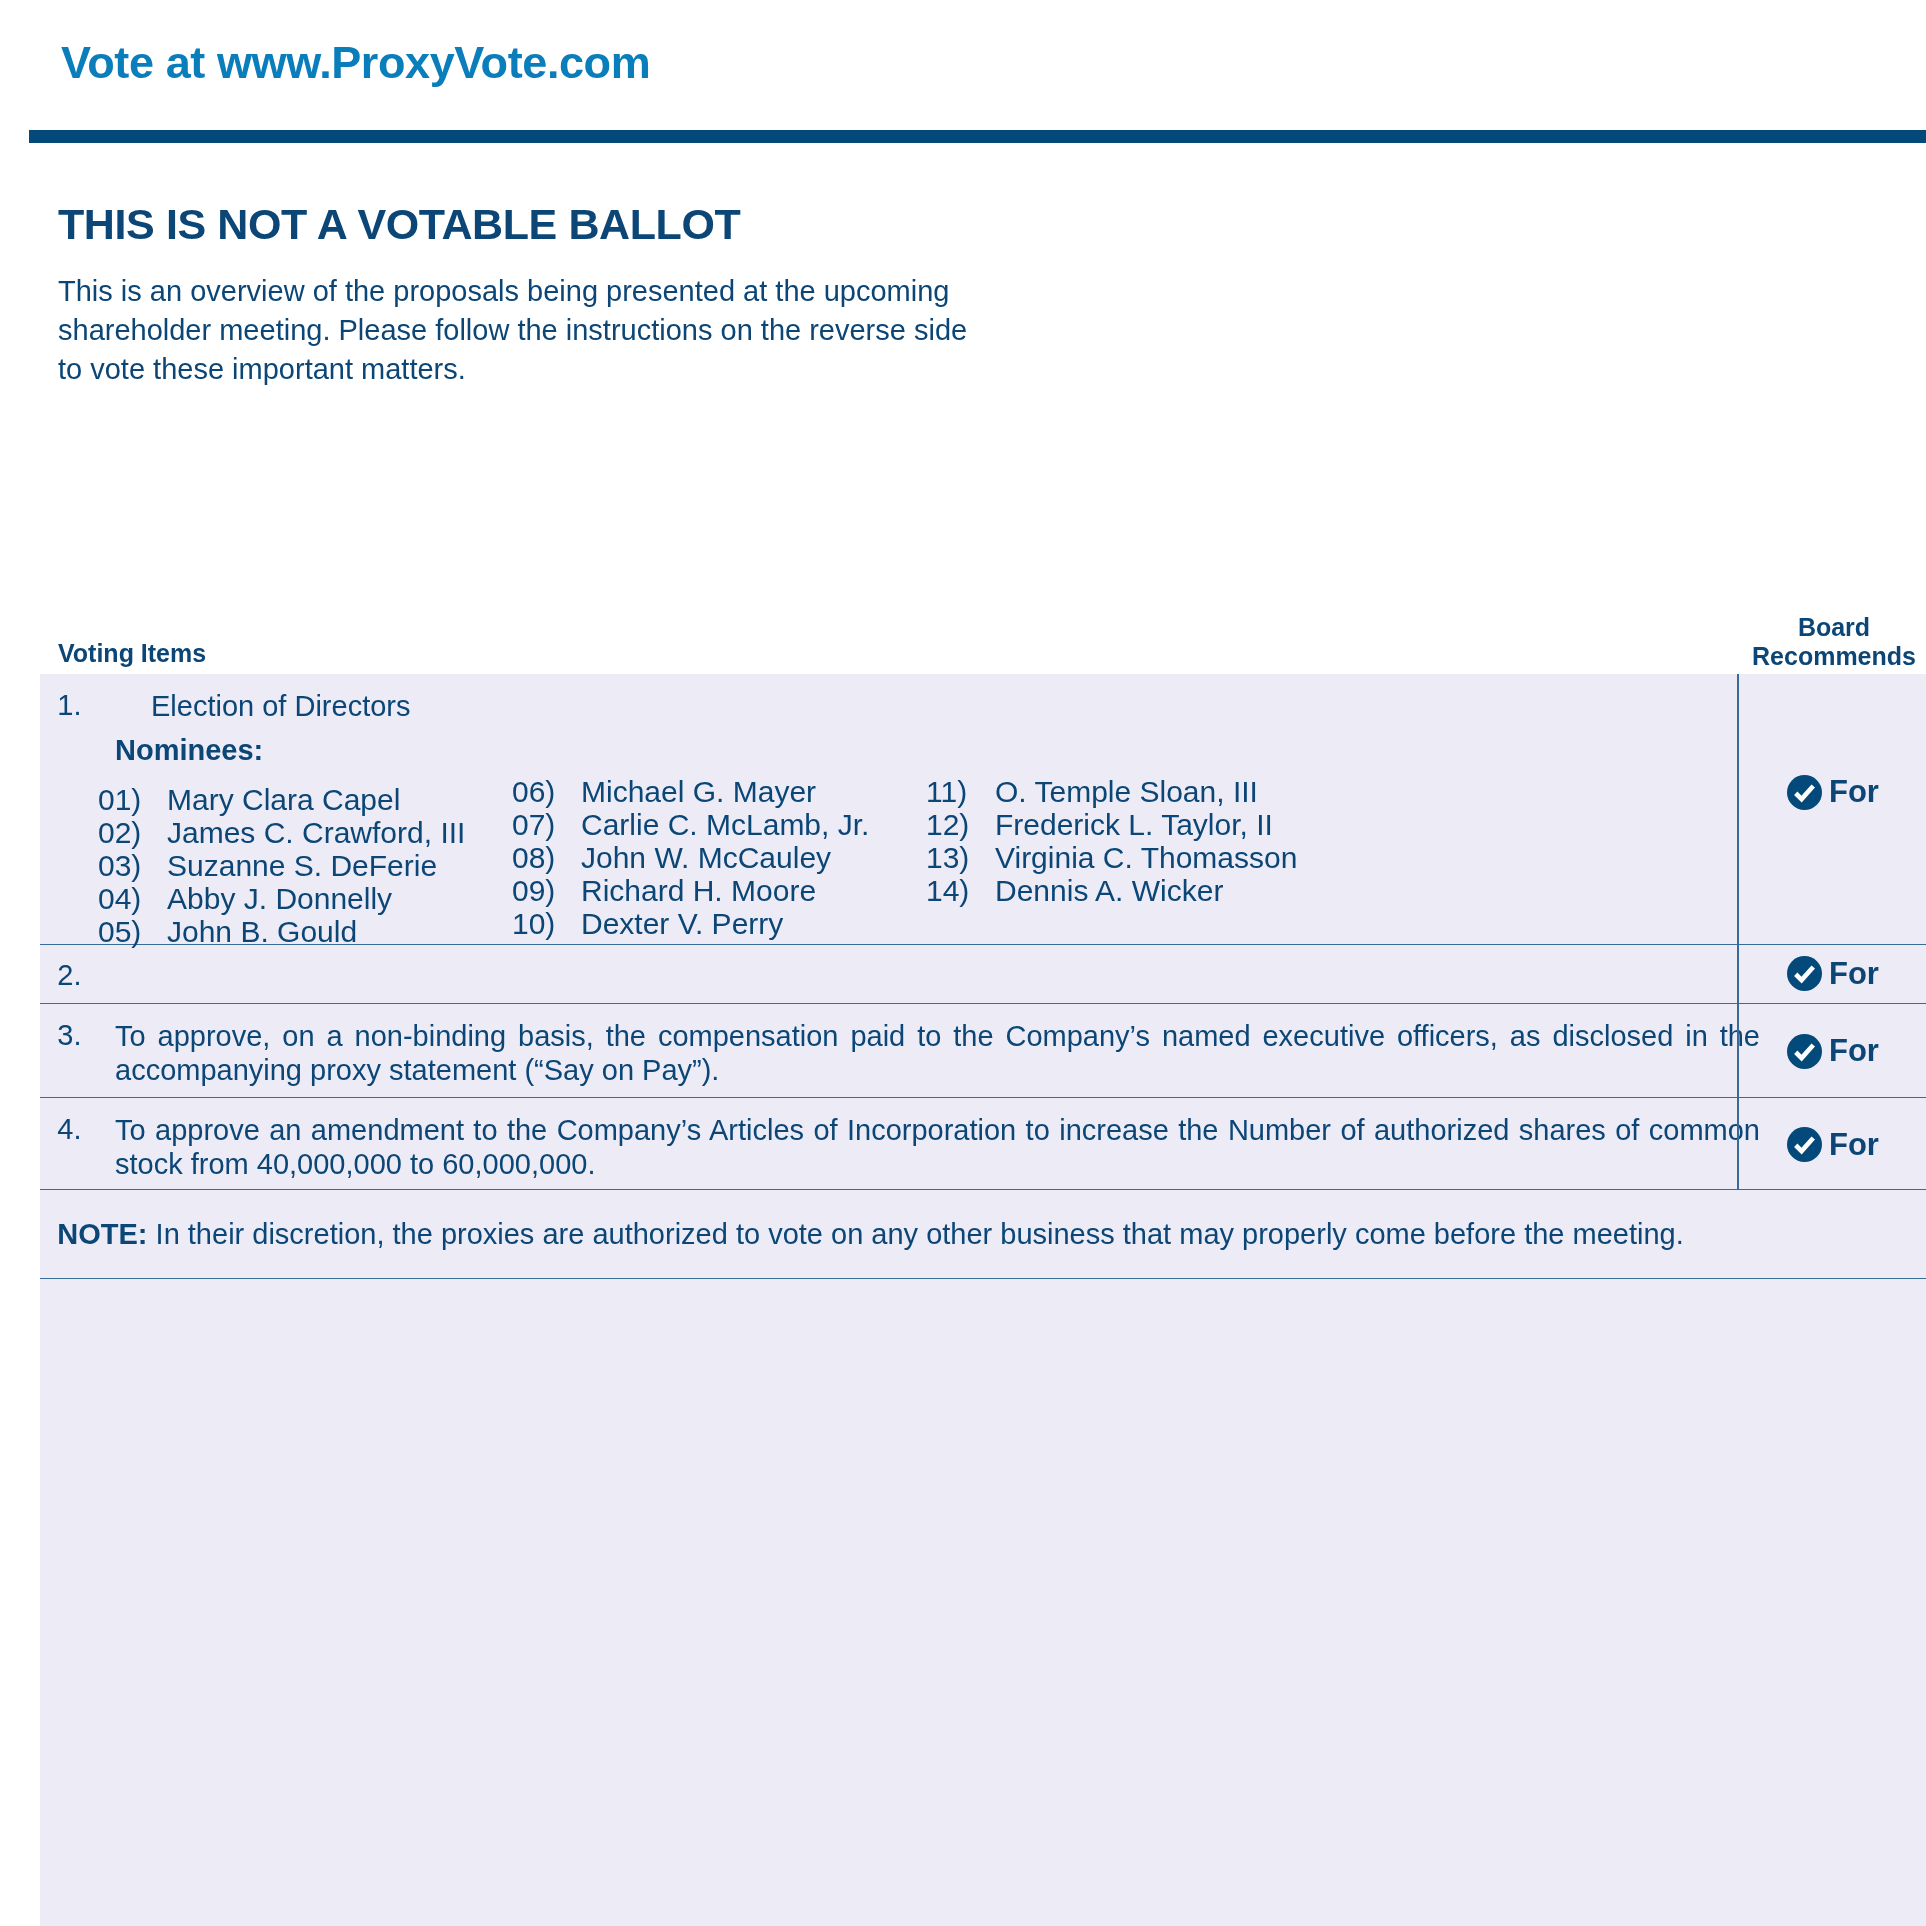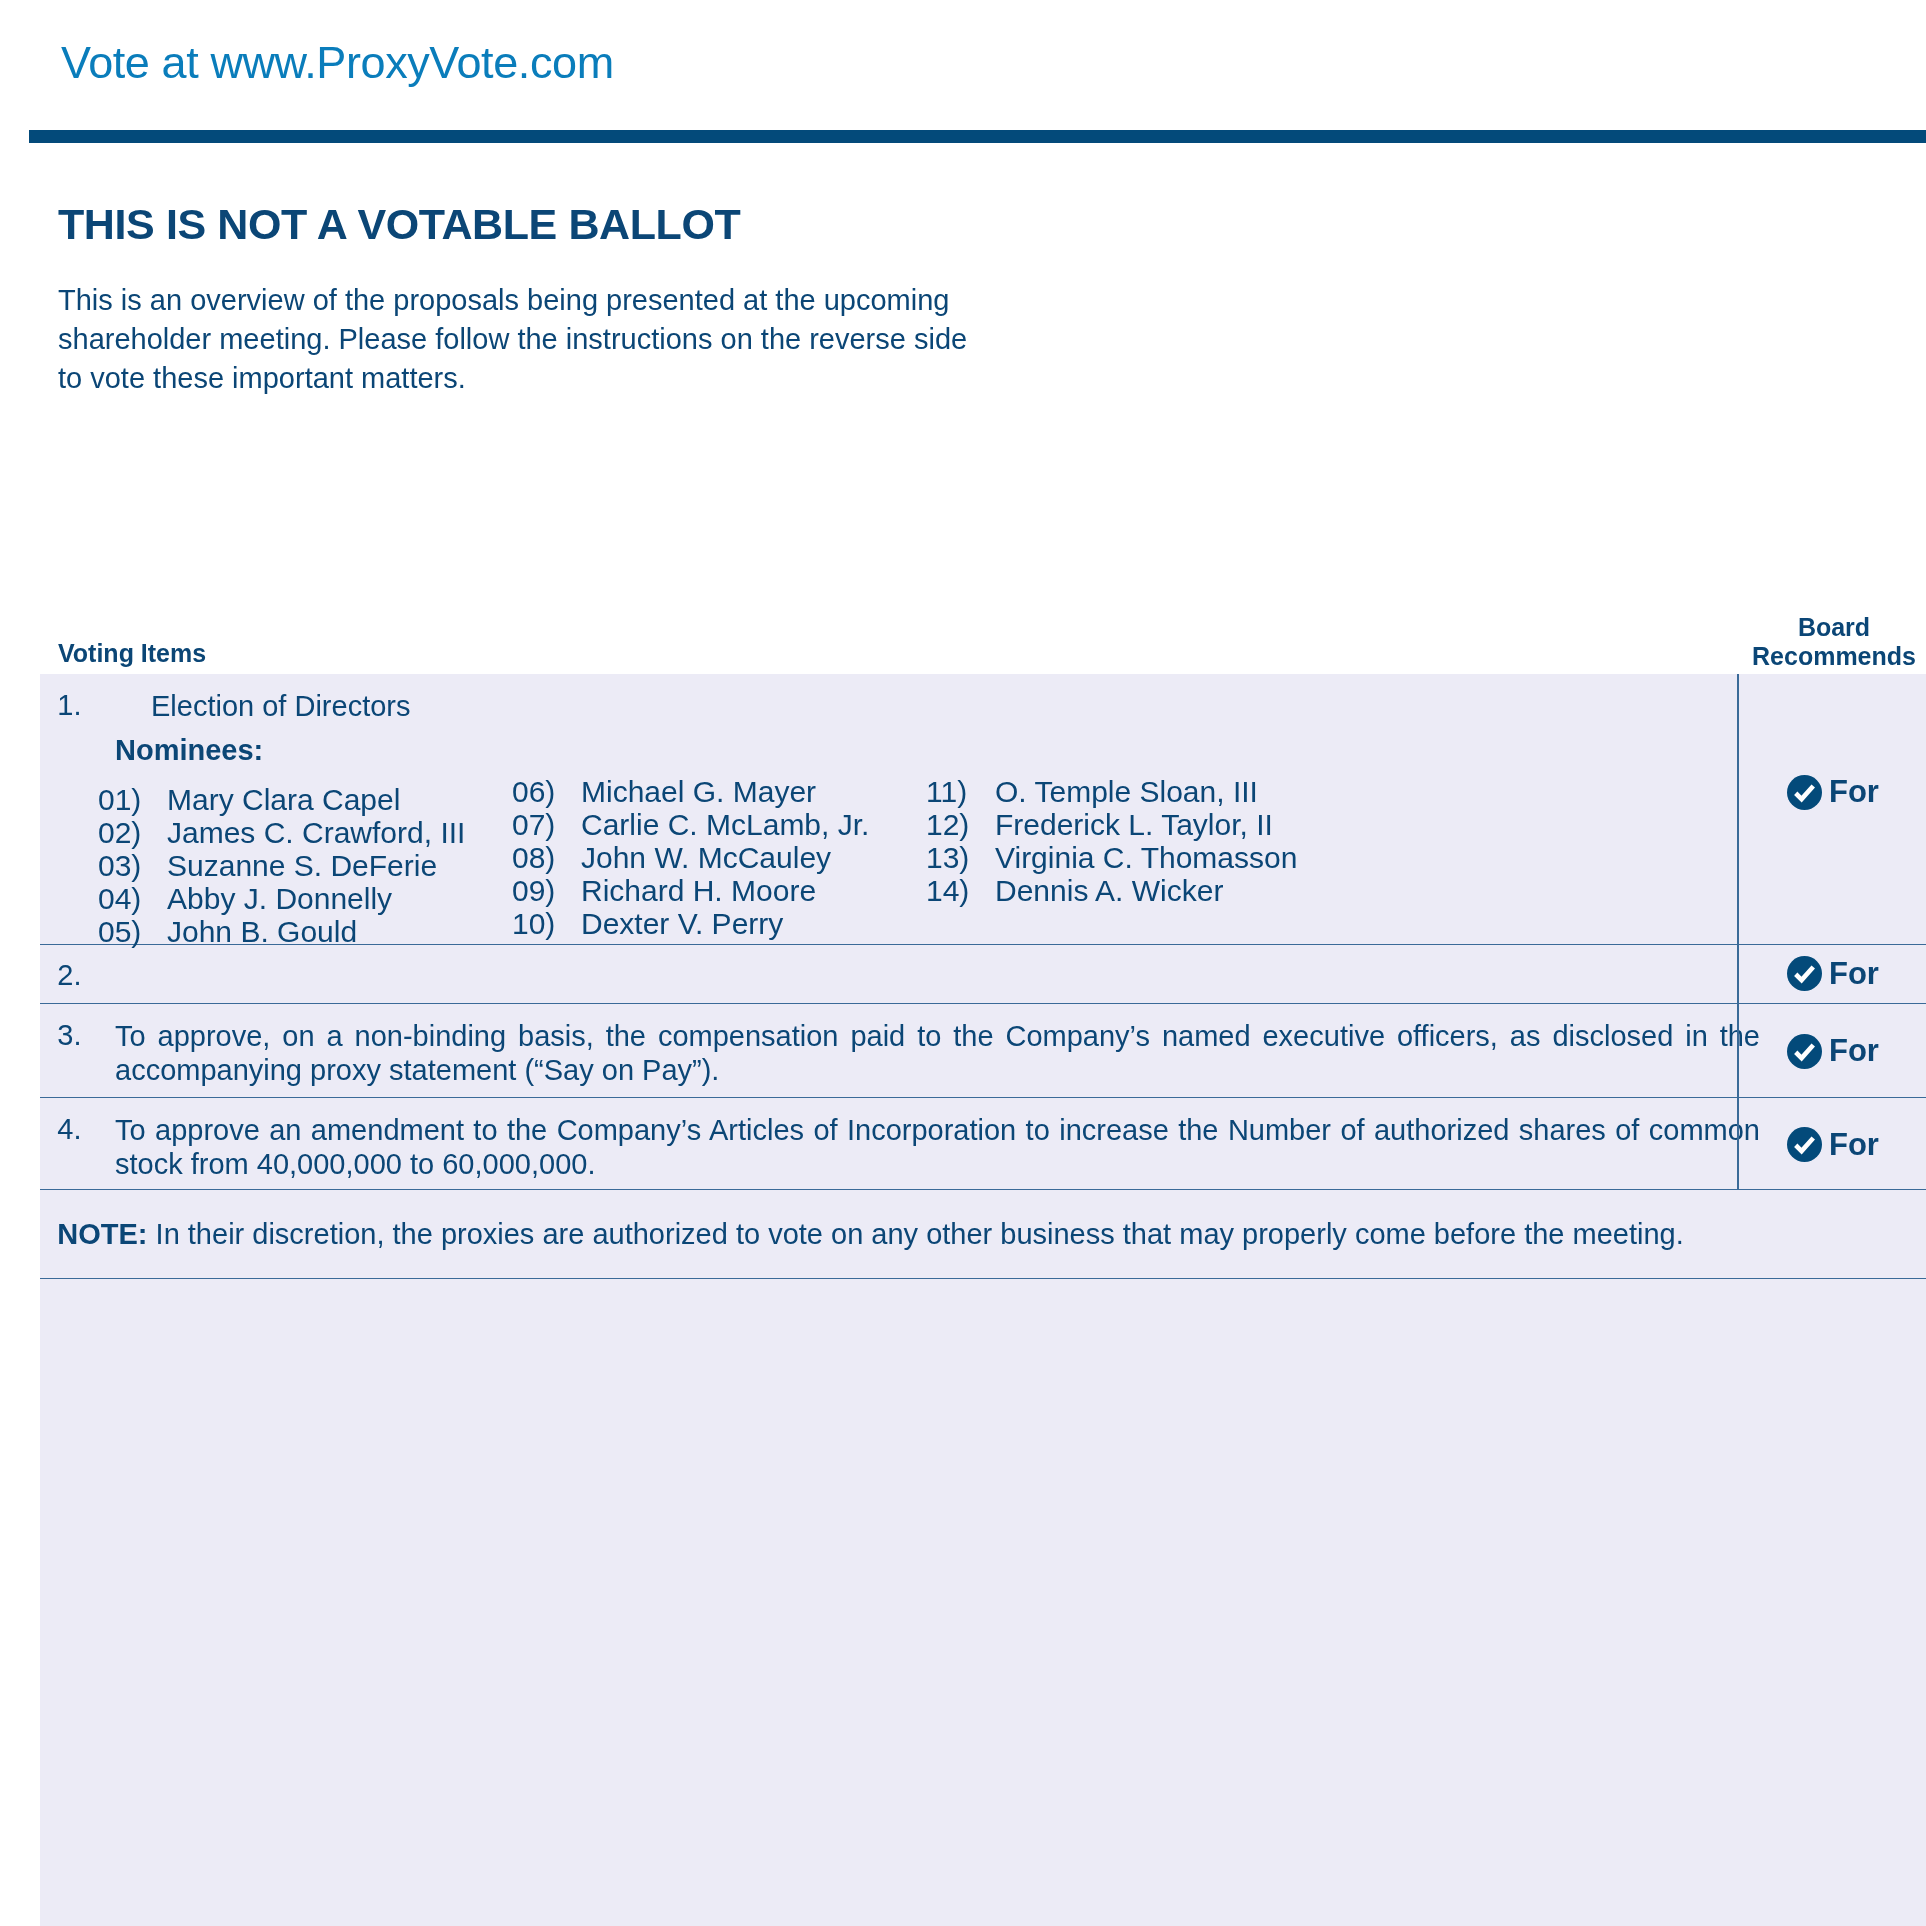--- a/index.html
+++ b/index.html
@@ -1,24 +1,24 @@
 <!DOCTYPE html>
 <html style="font-size:6.2px"><head>
 <meta charset="utf-8">
 <style>
   html, body { margin: 0; padding: 0; }
   body {
     width: 1965px; height: 2542px; position: relative; background: #ffffff;
     font-family: "Liberation Sans", "DejaVu Sans", sans-serif; color: #0b3f6e; overflow: hidden;
   }
   .abs { position: absolute; }
-  .vote-header { left: 61px; top: 37px; font-size: 45px; font-weight: normal; color: #0a7dbb; letter-spacing: -0.4px; }
+  .vote-header { left: 61px; top: 37px; font-size: 45px; font-weight: bold; color: #0a7dbb; letter-spacing: -0.4px; }
   .rule { left: 29px; top: 130px; width: 1910px; height: 13px; background: #034a7a; }
   .title { left: 58px; top: 200px; font-size: 43px; font-weight: bold; color: #0b4676; letter-spacing: -0.4px; }
-  .intro { left: 58px; top: 281px; width: 925px; font-size: 29px; line-height: 39px; color: #0b4676; }
+  .intro { left: 58px; top: 272px; width: 925px; font-size: 29px; line-height: 39px; color: #0b4676; }
   .col-head { font-size: 25px; font-weight: bold; color: #0b4676; }
   .voting-items-head { left: 58px; top: 639px; }
   .board-head { left: 1726px; top: 613px; width: 216px; text-align: center; line-height: 29px; }
   .panel { left: 40px; top: 674px; width: 1887px; height: 1631px; background: #ecebf6; }
   .row { position: absolute; left: 40px; width: 1887px; border-bottom: 1.9px solid #3a6a98; box-sizing: border-box; }
   .rec-divider { position: absolute; left: 1737px; top: 674px; width: 1.5px; height: 516px; background: #3a6a98; }
   .num { position: absolute; left: 17.3px; font-size: 29px; color: #0b4676; }
   .txt { position: absolute; left: 75px; width: 1645px; font-size: 29px; line-height: 34px; color: #0b4676; text-align: justify; }
   .nominees-label { position: absolute; left: 75px; font-size: 29px; font-weight: bold; color: #0b4676; }
   .nom-col { position: absolute; font-size: 30px; line-height: 33px; color: #0b4676; }

